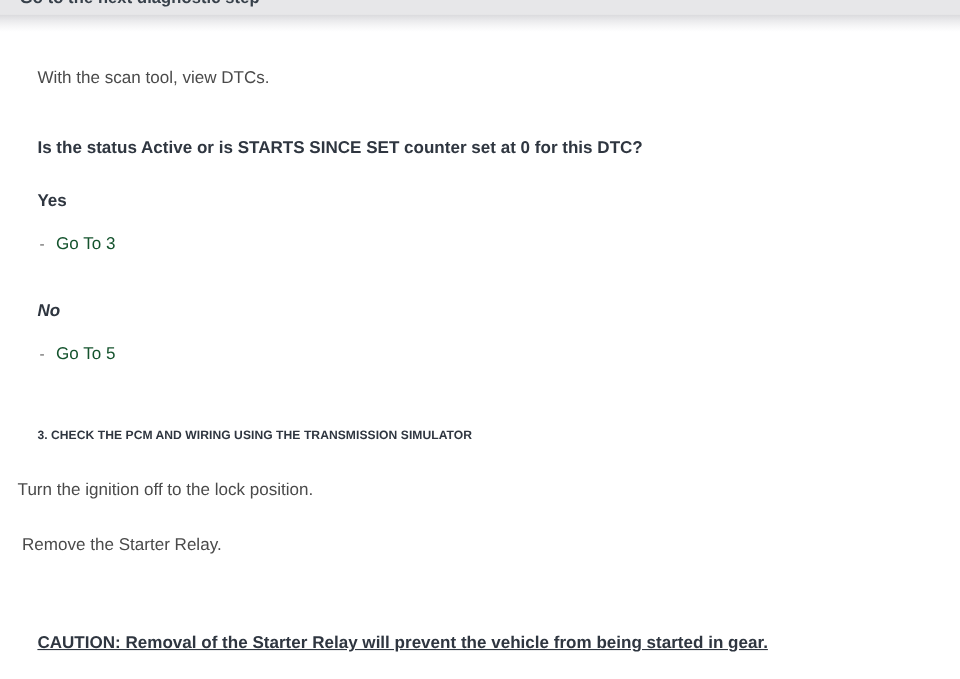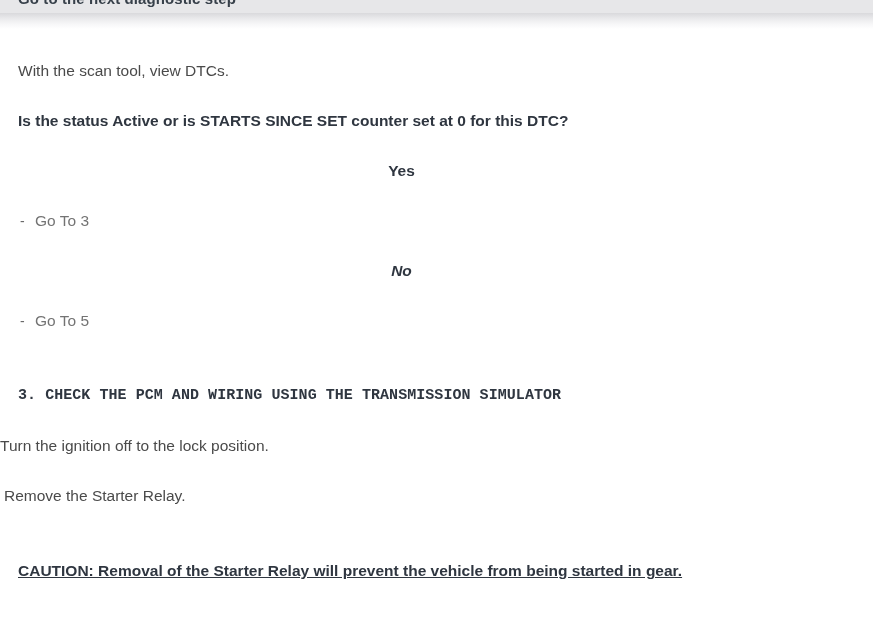--- a/index.html
+++ b/index.html
@@ -58,52 +58,50 @@
     box-sizing: border-box;
     z-index: 1;
   }
 
   .content {
     padding-left: 18px;
     padding-right: 20px;
   }
 
   h3.step-heading {
-    font-size: 15px;
+    font-size: 11px;
     font-weight: bold;
     color: #2f3640;
     margin: 0;
     letter-spacing: .05px;
     line-height: 20px;
-    font-family: Liberation Mono, monospace;
   }
 
   p.para {
     font-size: 15.5px;
     font-weight: normal;
     color: #4a4a4a;
     margin: 0;
     line-height: 20px;
   }
 
   p.para-bold {
     font-size: 15.5px;
     font-weight: bold;
     color: #2f3640;
-    margin: 0;
+    margin: 14px;
     line-height: 20px;
   }
 
   p.answer {
     font-size: 15.5px;
     font-weight: bold;
     color: #2f3640;
-    margin: 0;
+    margin: 12px;
     line-height: 20px;
-    text-align: center;
   }
 
   ul.golist {
     list-style: none;
     margin: 0;
     padding: 0;
   }
   ul.golist li {
     font-size: 15.5px;
     color: #4a4a4a;
@@ -111,25 +109,25 @@
     display: flex;
     align-items: baseline;
   }
   ul.golist li .dash {
     width: 15px;
     flex: 0 0 15px;
     color: #6a6a6a;
     font-size: 14px;
   }
   ul.golist li .gotxt {
-    color: #737373;
+    color: #14532d;
   }
 
   
-  .row { position: absolute; left: 0; width: 785px; }
+  .row { position: absolute; left: 16px; width: 785px; }
 </style>
 </head>
 <body>
 
 <div id="top-band">
   <div class="cut-text">Go to the next diagnostic step</div>
 </div>
 <div id="top-shadow"></div>
 
 <div id="doc">

